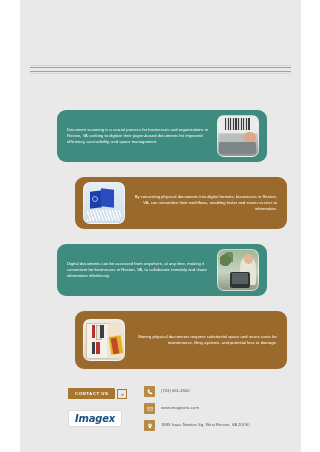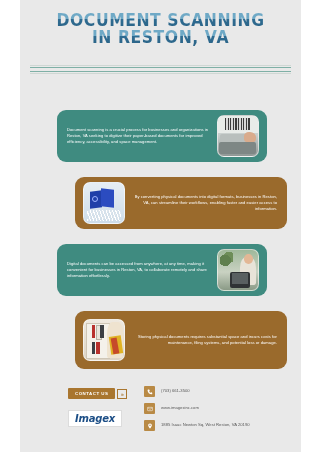--- a/index.html
+++ b/index.html
@@ -176,24 +176,20 @@
   .c-text{
     font-size:4.2px;line-height:6px;color:#5a5a5a;padding-top:1.5px;
   }
 </style>
 </head>
 <body>
 
 <div id="page">
   <div class="canvas"></div>
 
-  <div class="title-wrap">
-    <span class="title-line l1">DOCUMENT SCANNING</span>
-    <span class="title-line l2">IN RESTON, VA</span>
-  </div>
 
   <div class="divider-thin t1"></div>
   <div class="divider d1"></div>
   <div class="divider d2"></div>
   <div class="divider-thin t2"></div>
 
   <div class="card teal c1">
     <div class="card-text">Document scanning is a crucial process for businesses and organizations in Reston, VA seeking to digitize their paper-based documents for improved efficiency, accessibility, and space management.</div>
     <div class="card-photo ph-scanner">
       <div class="top"></div>

